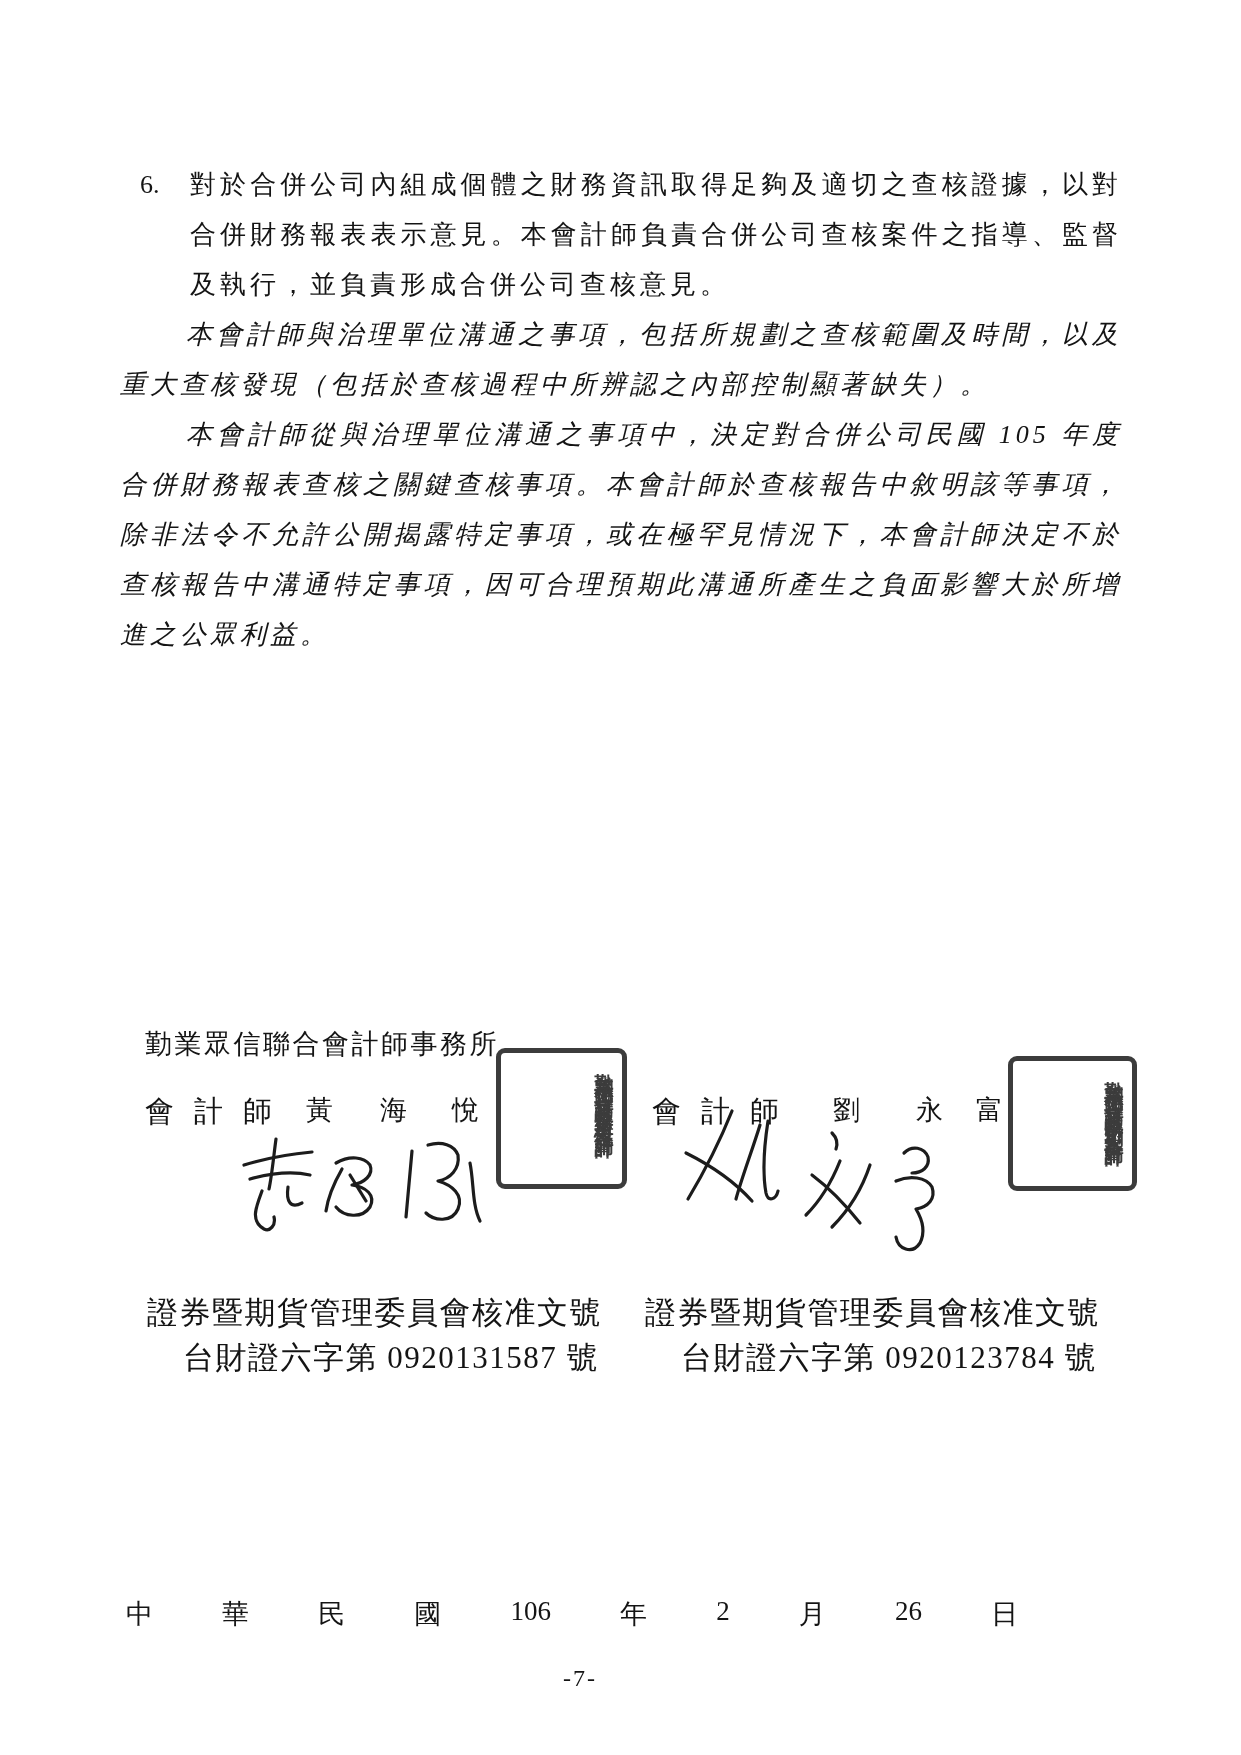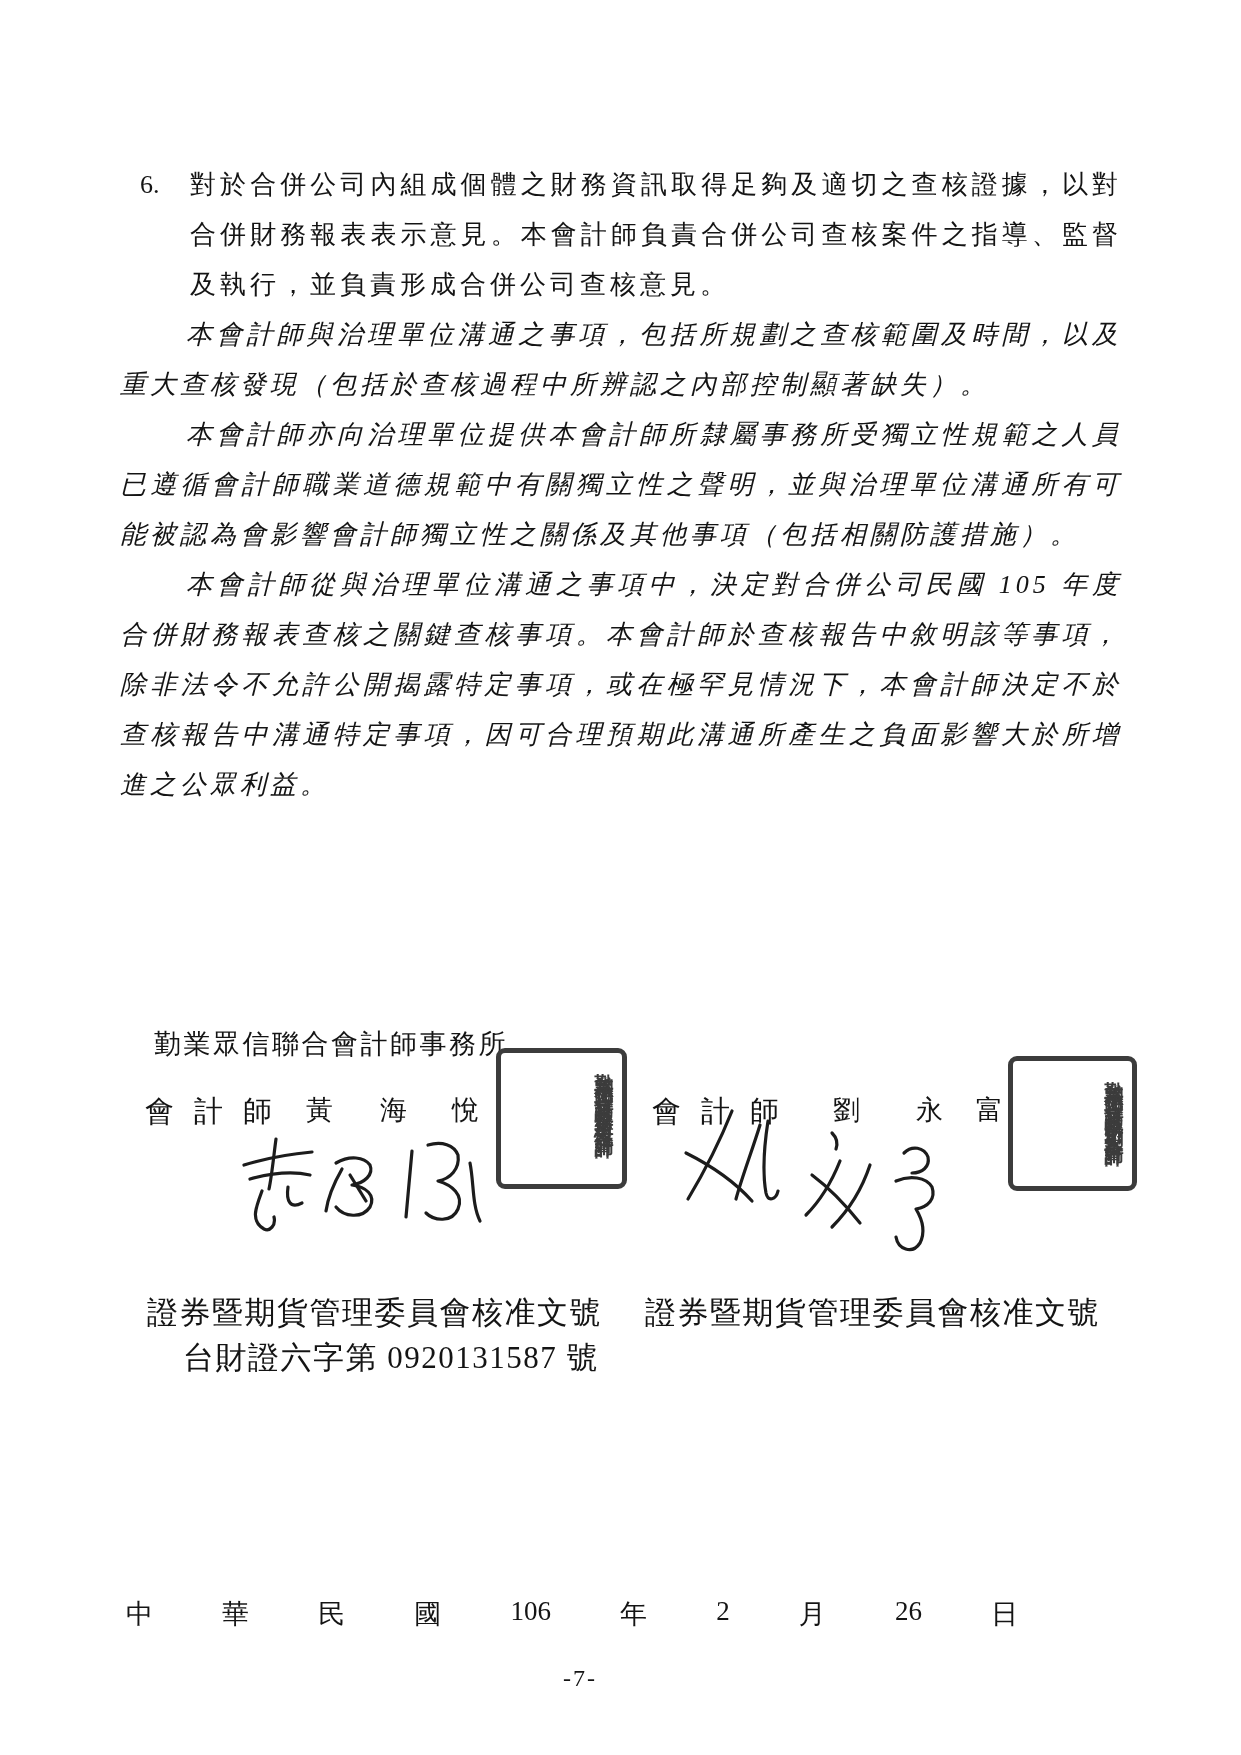--- a/index.html
+++ b/index.html
@@ -65,25 +65,24 @@
 <body>
 
 <div class="page">
 
   <div class="body-text">
     <div class="item6">
       <span class="num">6.</span>
       <span>對於合併公司內組成個體之財務資訊取得足夠及適切之查核證據，以對合併財務報表表示意見。本會計師負責合併公司查核案件之指導、監督及執行，並負責形成合併公司查核意見。</span>
     </div>
     <p class="para">本會計師與治理單位溝通之事項，包括所規劃之查核範圍及時間，以及重大查核發現（包括於查核過程中所辨認之內部控制顯著缺失）。</p>
-    <p class="para">本會計師亦向治理單位提供本會計師所隸屬事務所受獨立性規範之人員已遵循會計師職業道德規範中有關獨立性之聲明，並與治理單位溝通所有可能被認為會影響會計師獨立性之關係及其他事項（包括相關防護措施）。</p>
     <p class="para">本會計師從與治理單位溝通之事項中，決定對合併公司民國 105 年度合併財務報表查核之關鍵查核事項。本會計師於查核報告中敘明該等事項，除非法令不允許公開揭露特定事項，或在極罕見情況下，本會計師決定不於查核報告中溝通特定事項，因可合理預期此溝通所產生之負面影響大於所增進之公眾利益。</p>
   </div>
 
-  <div class="abs firm-name" style="left:154px; top:1026px;">勤業眾信聯合會計師事務所</div>
+  <div class="abs firm-name" style="left:145px; top:1026px;">勤業眾信聯合會計師事務所</div>
 
   <div class="abs acct-label" style="left:145px; top:1092px;">會計師</div>
   <span class="abs acct-char" style="left:306px; top:1092px;">黃</span>
   <span class="abs acct-char" style="left:380px; top:1092px;">海</span>
   <span class="abs acct-char" style="left:452px; top:1092px;">悅</span>
 
   <div class="abs acct-label" style="left:652px; top:1092px;">會計師</div>
   <span class="abs acct-char" style="left:833px; top:1092px;">劉</span>
   <span class="abs acct-char" style="left:916px; top:1092px;">永</span>
   <span class="abs acct-char" style="left:976px; top:1092px;">富</span>
@@ -123,20 +122,21 @@
     <path d="M226,78 C240,72 256,74 262,84 C266,96 258,104 246,106 C252,116 256,128 250,140 C242,152 228,146 226,134"></path>
   </svg>
 
   <div class="abs approval" style="left:147px; top:1290px;">
     <div>證券暨期貨管理委員會核准文號</div>
     <div class="num-line">台財證六字第 0920131587 號</div>
   </div>
 
   <div class="abs approval" style="left:645px; top:1290px;">
     <div>證券暨期貨管理委員會核准文號</div>
+    <div class="num-line">台財證六字第 0920123784 號</div>
   </div>
 
   <div class="date-row">
     <span>中</span>
     <span>華</span>
     <span>民</span>
     <span>國</span>
     <span>106</span>
     <span>年</span>
     <span>2</span>

